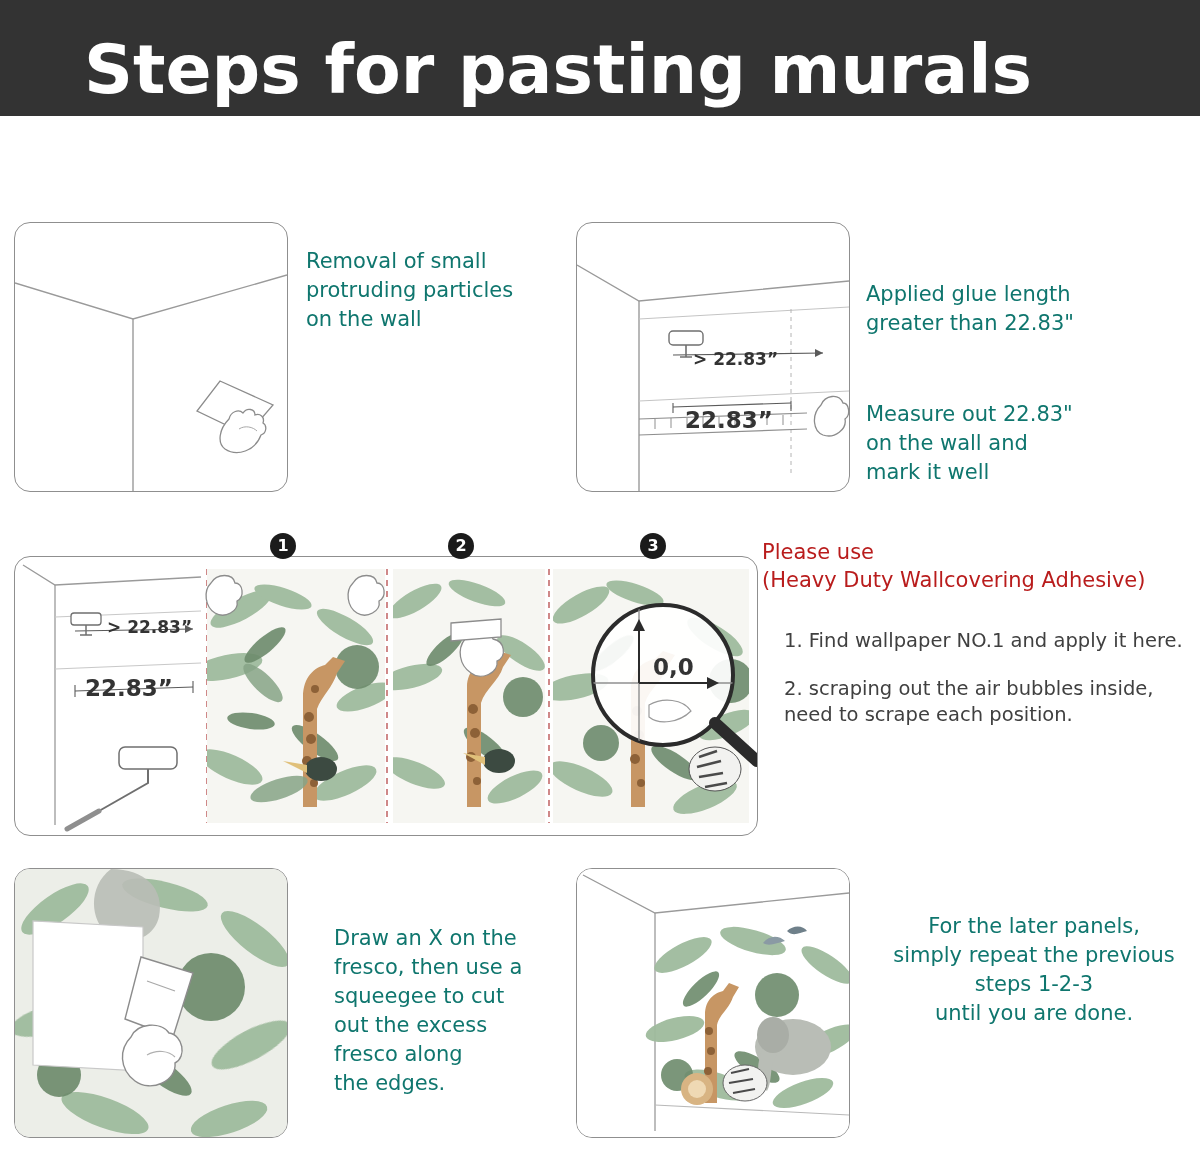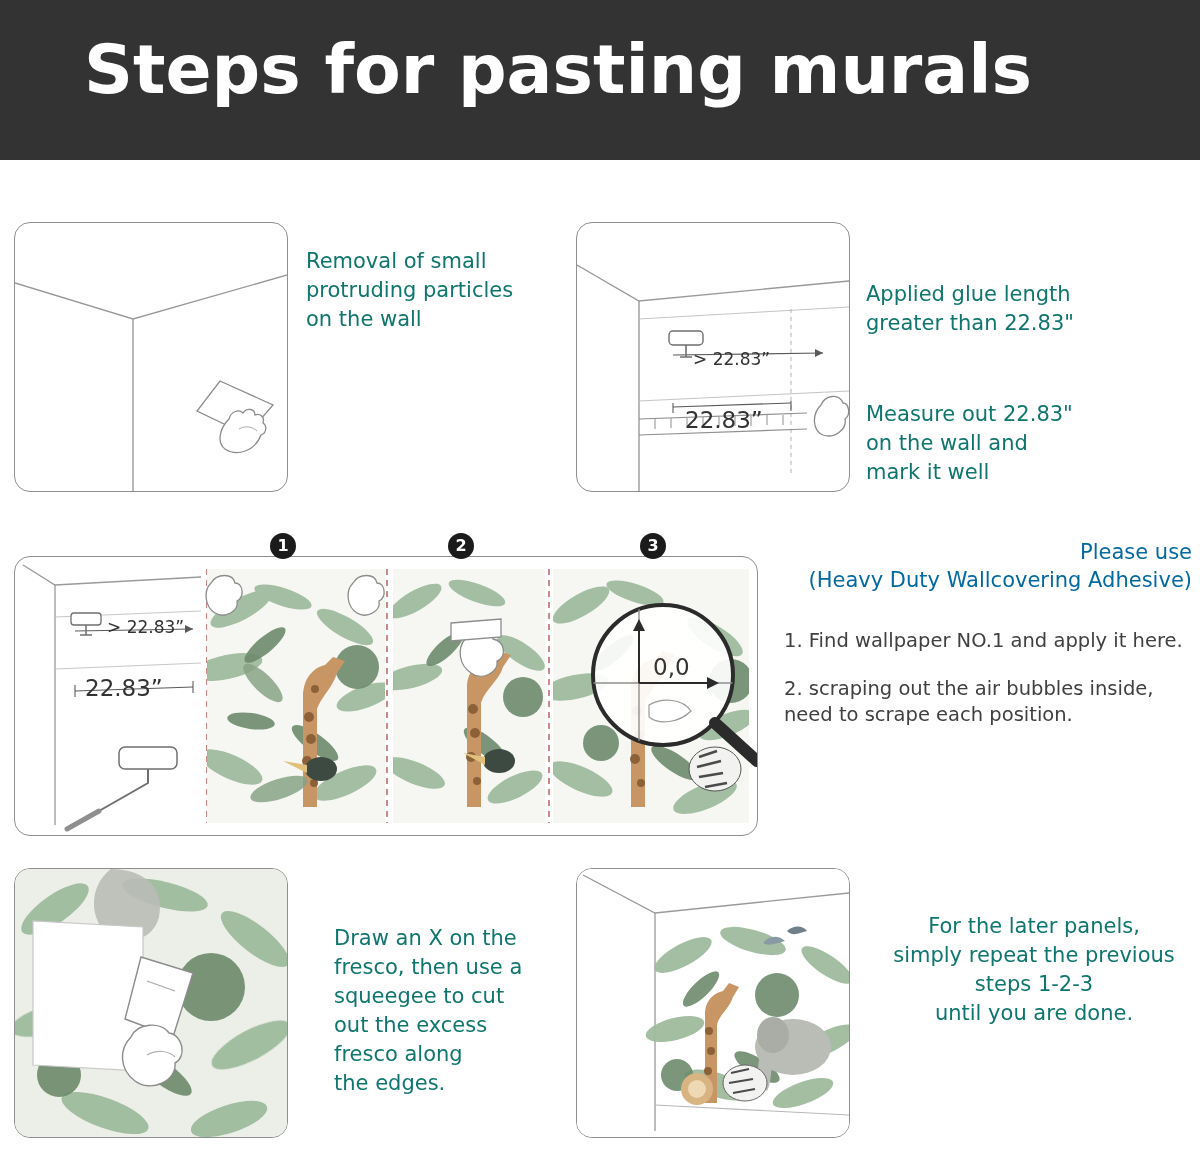--- a/index.html
+++ b/index.html
@@ -13,21 +13,21 @@
     font-family: "DejaVu Sans", sans-serif;
     color: #3d3d3d;
     position: relative;
     overflow: hidden;
   }
 
   
   .header {
     position: absolute;
     left: 0; top: 0;
-    width: 1200px; height: 160px;
+    width: 1200px; height: 116px;
     background: #333333;
   }
   .header-title {
     position: absolute;
     left: 84px;
     top: 30px;
     font-size: 68px;
     font-weight: bold;
     color: #ffffff;
     letter-spacing: 0px;
@@ -62,24 +62,24 @@
   #panel2 { left: 576px; top: 222px; width: 272px; height: 268px; }
   #cap2a { left: 866px; top: 280px; width: 260px; }
   #cap2b { left: 866px; top: 400px; width: 280px; }
 
   
   #panel3 { left: 14px; top: 556px; width: 742px; height: 278px; }
   #please-use {
     position: absolute;
     left: 762px; top: 538px;
     width: 430px;
-    text-align: right;
+    text-align: left;
     font-size: 21px;
     line-height: 28px;
-    color: #0369a1;
+    color: #b91c1c;
   }
   #step-list {
     position: absolute;
     left: 784px; top: 628px;
     width: 400px;
     font-size: 19.5px;
     line-height: 26px;
     color: #404040;
   }
   #step-list .li { margin-bottom: 22px; white-space: pre-line; }
@@ -108,20 +108,21 @@
   
   #panel5 { left: 576px; top: 868px; width: 272px; height: 268px; }
   #cap5 { left: 874px; top: 912px; width: 320px; text-align: center; }
 
   
   .dim-text {
     position: absolute;
     font-size: 17px;
     color: #333;
     white-space: nowrap;
+    font-weight: bold;
   }
   .dim-text.big { font-size: 23px; }
 </style>
 </head>
 <body>
 
 <div class="header">
   <div class="header-title">Steps for pasting murals</div>
 </div>
 

